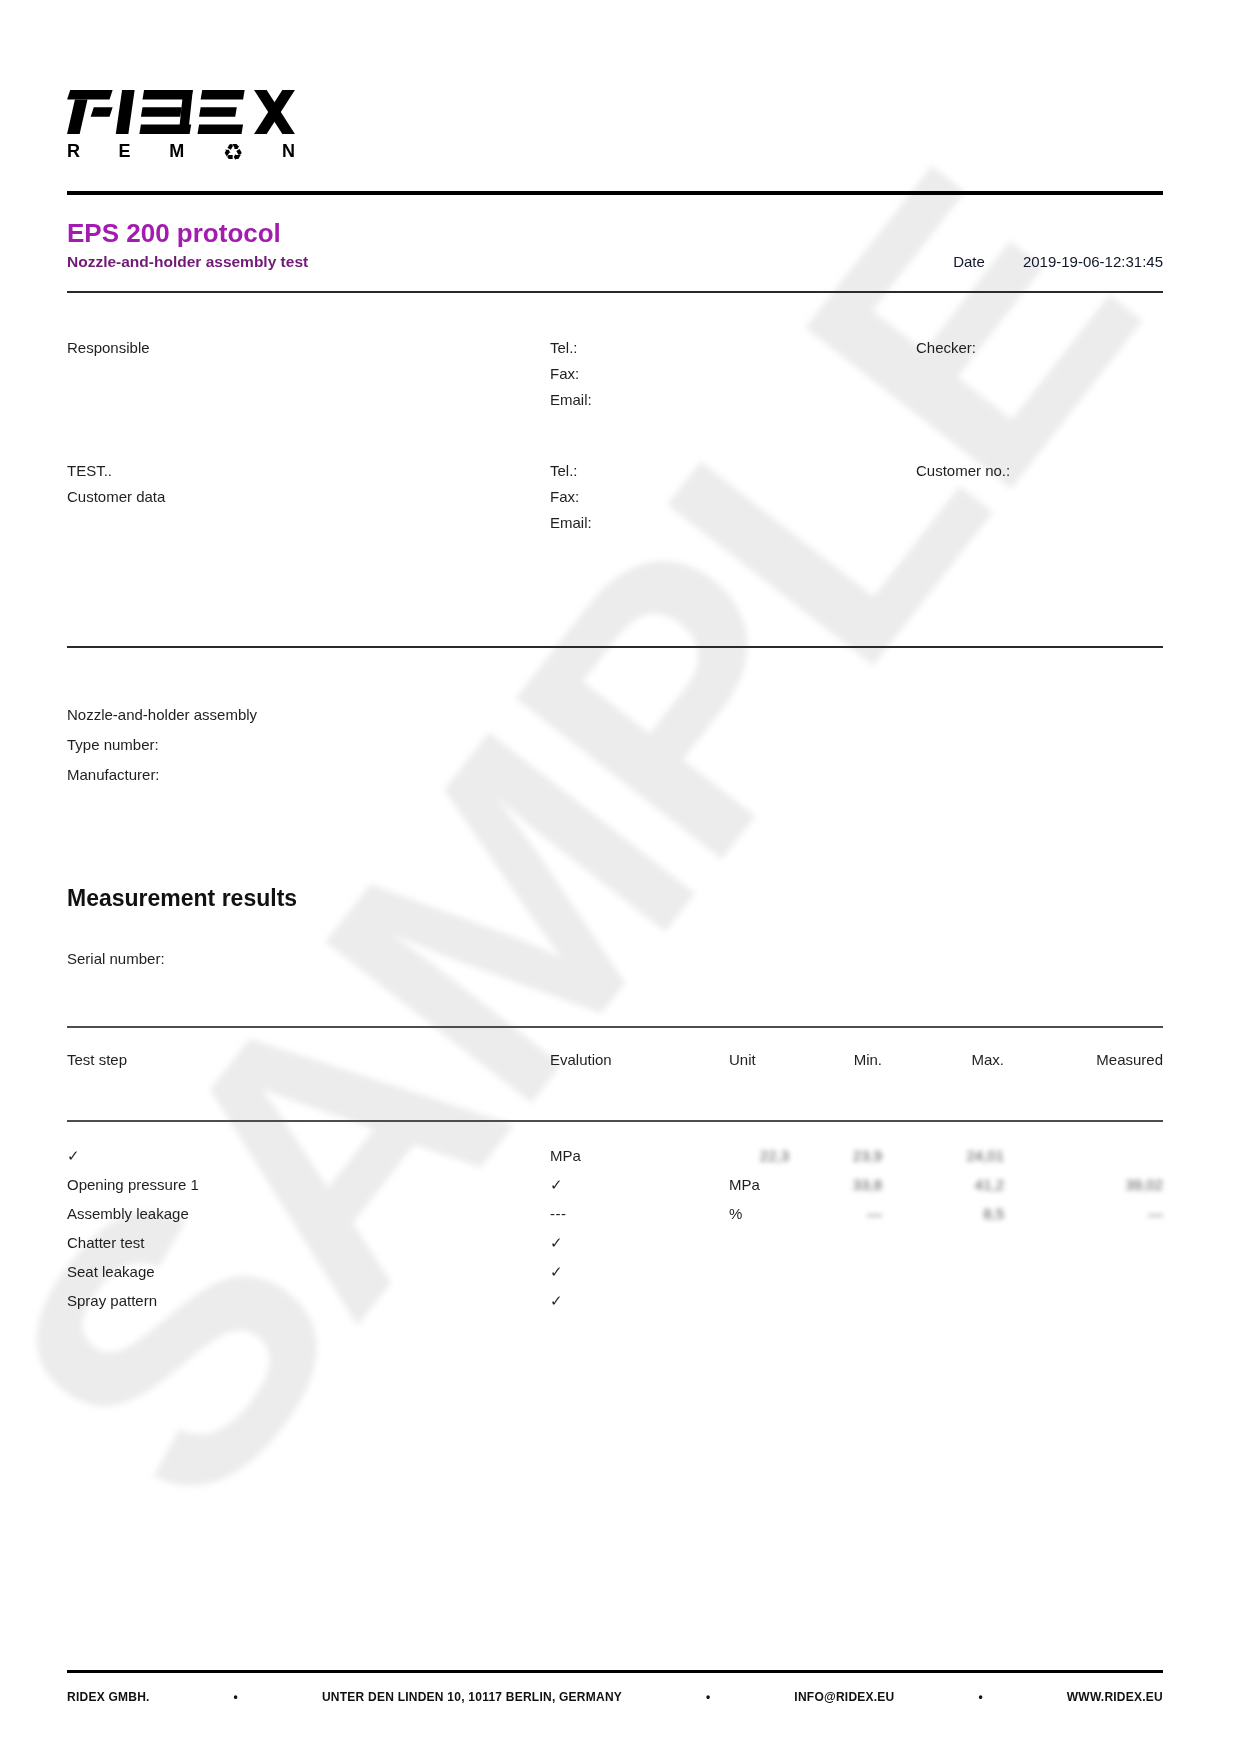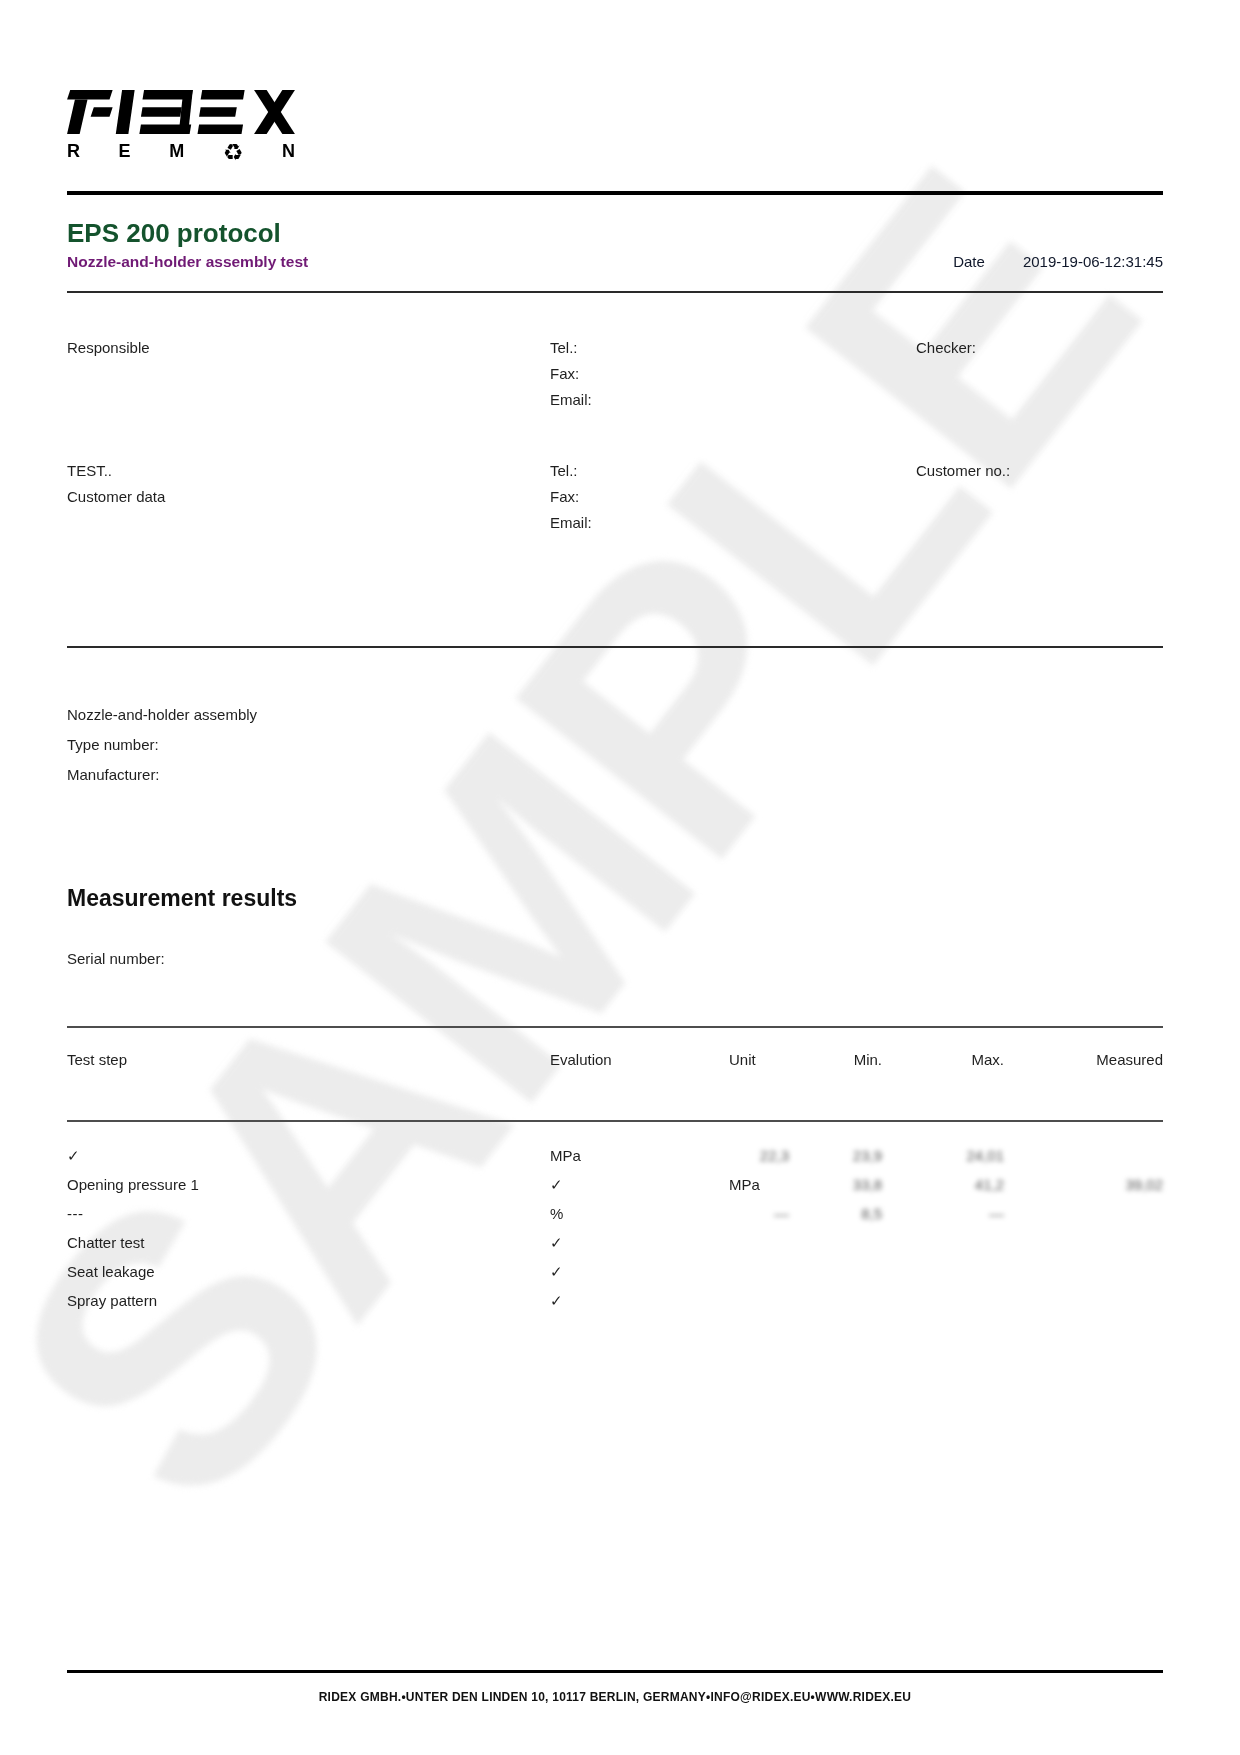--- a/index.html
+++ b/index.html
@@ -28,21 +28,21 @@
   .logo-sub .recycle { font-family:"DejaVu Sans", sans-serif; font-size:23px; line-height:18px; }
   
   .rule { position:absolute; left:67px; width:1096px; background:#000; }
   .rule-logo   { top:191px; height:4px; }
   .rule-head   { top:291px; height:2px; background:#2a2a2a; }
   .rule-mid    { top:646px; height:2px; background:#2a2a2a; }
   .rule-tbl-a  { top:1026px; height:2px; background:#4d4d4d; }
   .rule-tbl-b  { top:1120px; height:2px; background:#4d4d4d; }
   .rule-foot   { top:1670px; height:3px; }
   
-  .title { position:absolute; left:67px; top:218px; font-size:26px; font-weight:700; color:#14532d; }
+  .title { position:absolute; left:67px; top:218px; font-size:26px; font-weight:700; color:#a21caf; }
   .subtitle-row {
     position:absolute; left:67px; top:253px; width:1096px;
     display:flex; justify-content:space-between; align-items:baseline;
   }
   .subtitle { font-size:15.5px; font-weight:700; color:#701a75; }
   .date-block { display:flex; align-items:baseline; font-size:15px; color:#0f172a; }
   .date-label { margin-right:38px; }
   
   .grid3 {
     position:absolute; left:67px; width:1096px;
@@ -62,21 +62,21 @@
   }
   .tbl-header { position:absolute; left:67px; top:1051px; width:1096px; }
   .tbl-rows { position:absolute; left:67px; top:1141px; width:1096px; }
   .tbl-rows .tbl-grid { line-height:29px; }
   .c-right { text-align:right; }
   .blur-val { filter:blur(2.6px); color:#555; }
   .eval-cell { letter-spacing:0.5px; }
   
   .footer-row {
     position:absolute; left:67px; top:1690px; width:1096px;
-    display:flex; justify-content:center; align-items:center;
+    display:flex; justify-content:space-between; align-items:center;
     font-size:12px; font-weight:700; color:#111; letter-spacing:0.02em;
   }
   .footer-dot { font-size:12px; }
 </style>
 </head>
 <body>
 
 <div class="page">
 
   <div class="watermark">SAMPLE</div>
@@ -185,20 +185,21 @@
       <div class="tbl-grid">
         <div>Opening pressure 1</div>
         <div class="eval-cell">✓</div>
         <div>MPa</div>
         <div class="c-right blur-val">33,8</div>
         <div class="c-right blur-val">41,2</div>
         <div class="c-right blur-val">39,02</div>
       </div>
 
       <div class="tbl-grid">
+        <div>Assembly leakage</div>
         <div class="eval-cell">---</div>
         <div>%</div>
         <div class="c-right blur-val">—</div>
         <div class="c-right blur-val">8,5</div>
         <div class="c-right blur-val">—</div>
       </div>
 
       <div class="tbl-grid">
         <div>Chatter test</div>
         <div class="eval-cell">✓</div>

